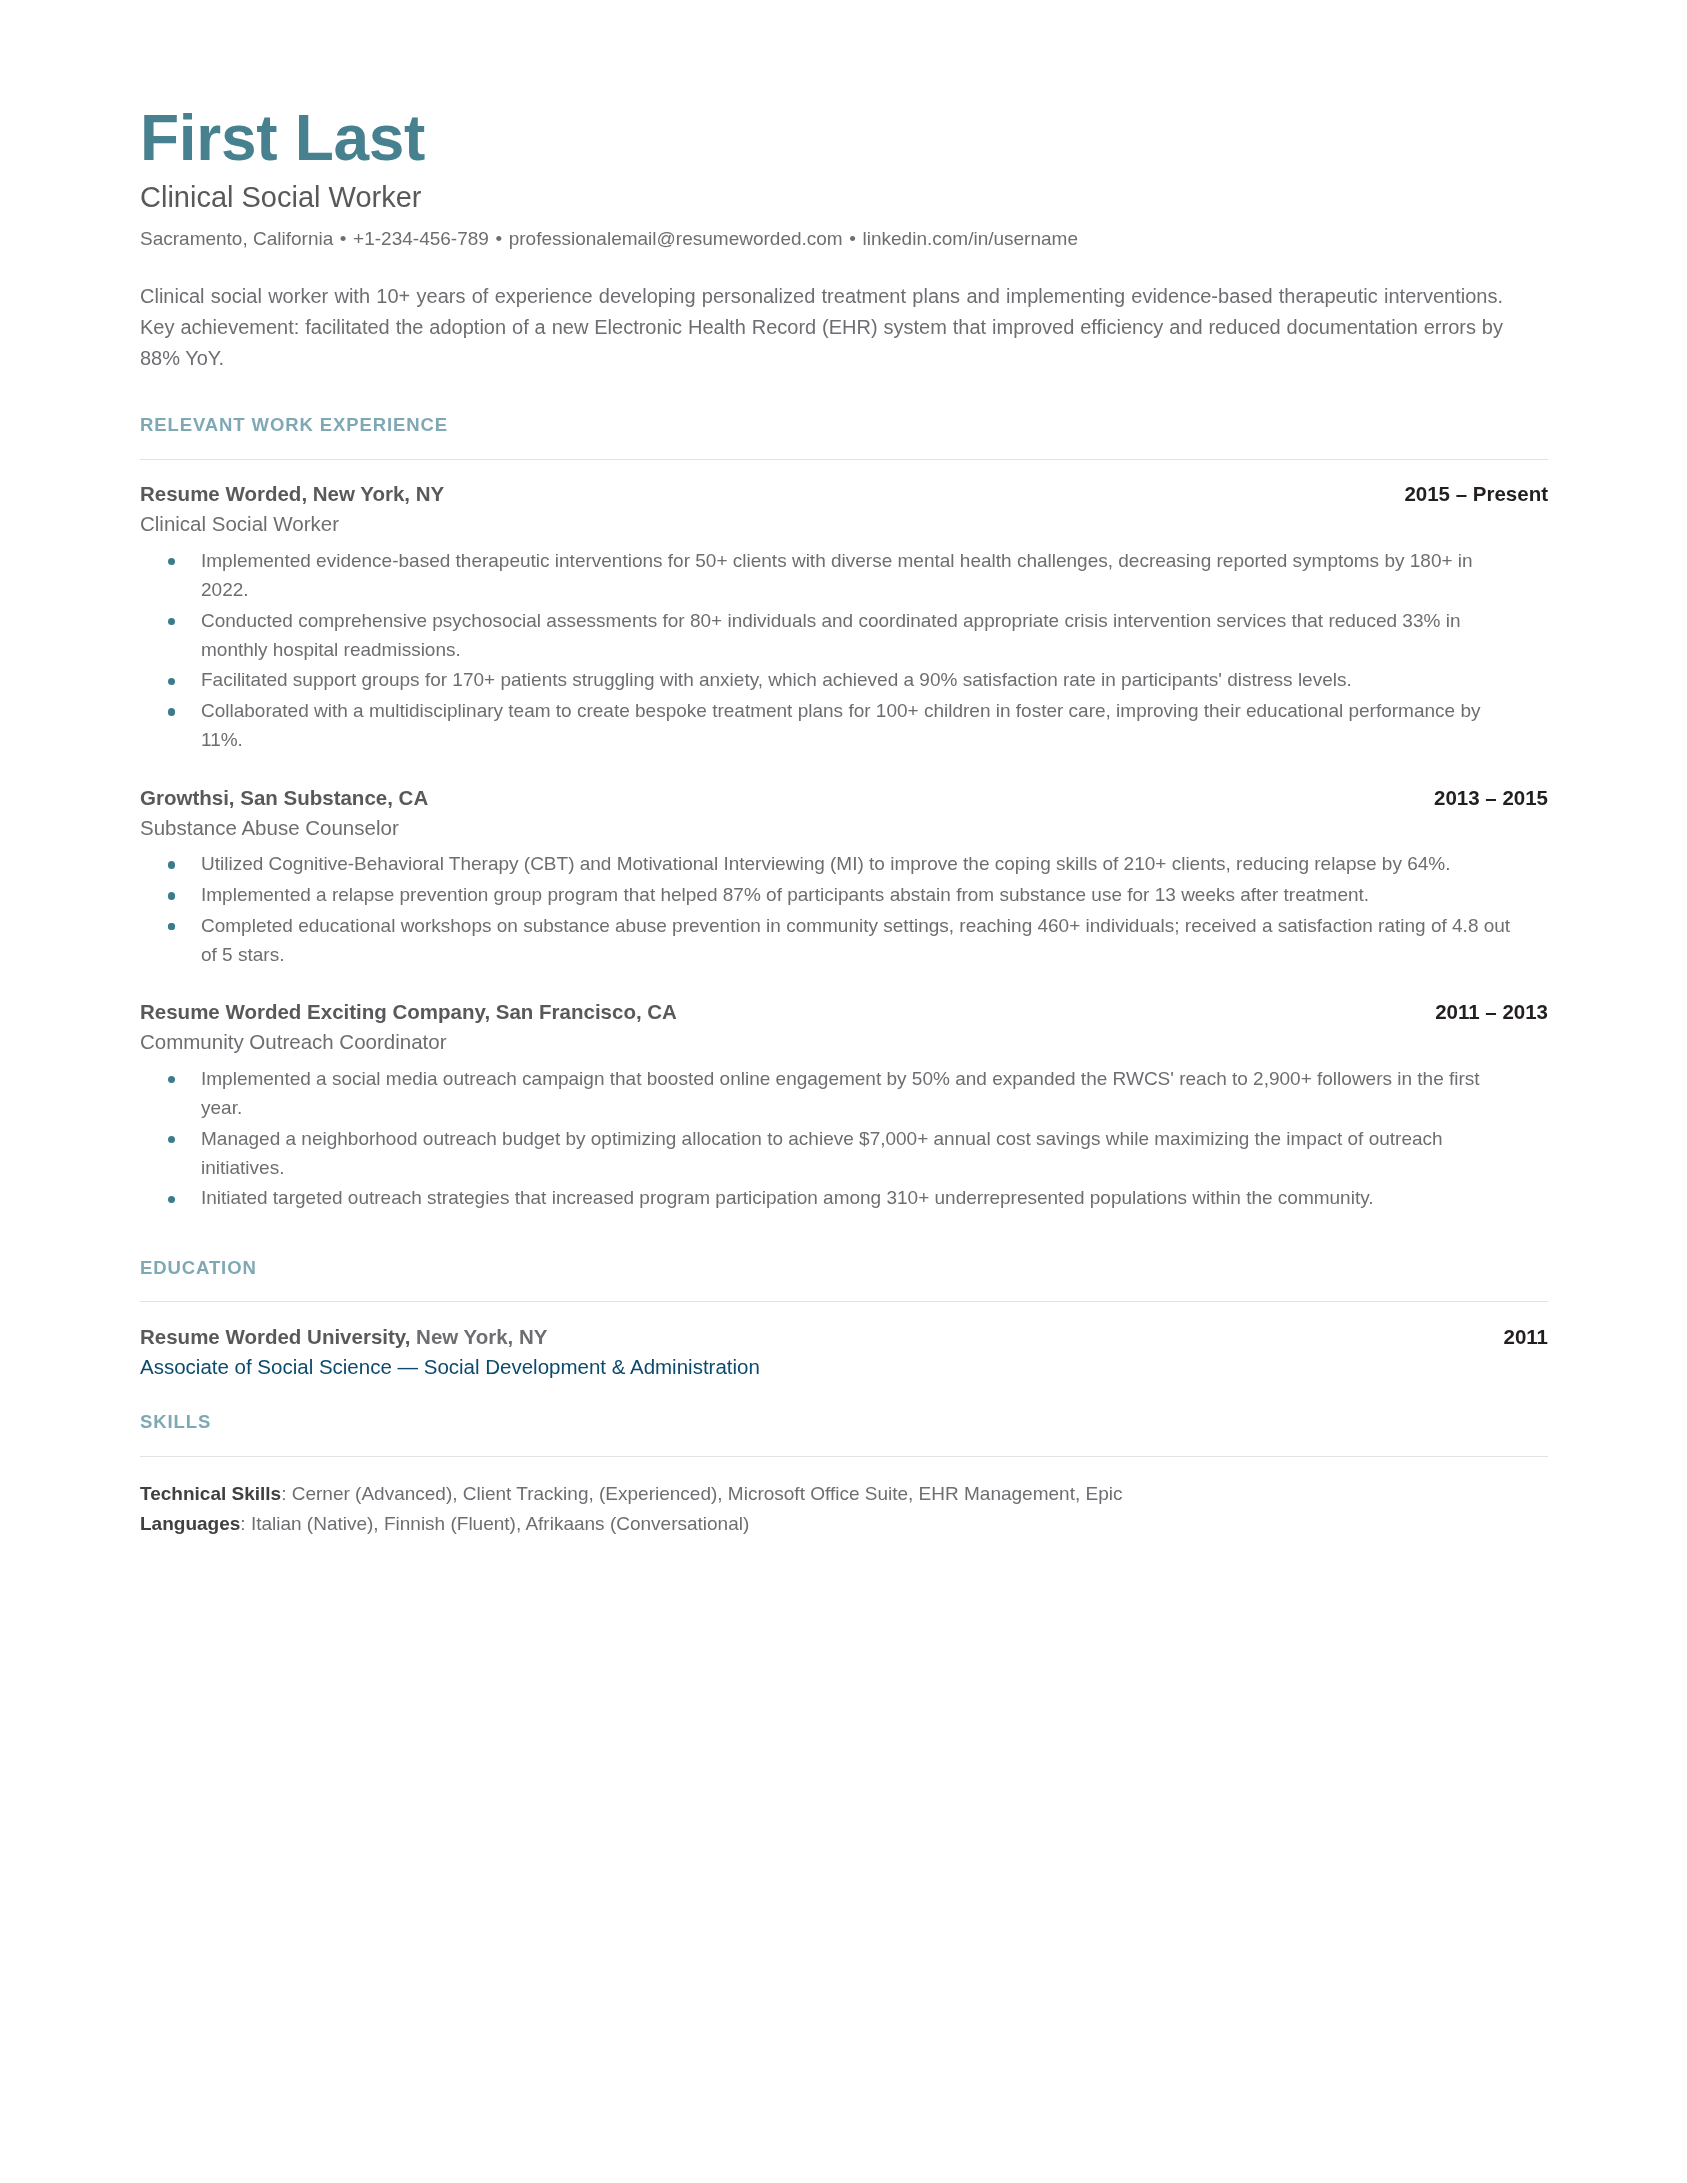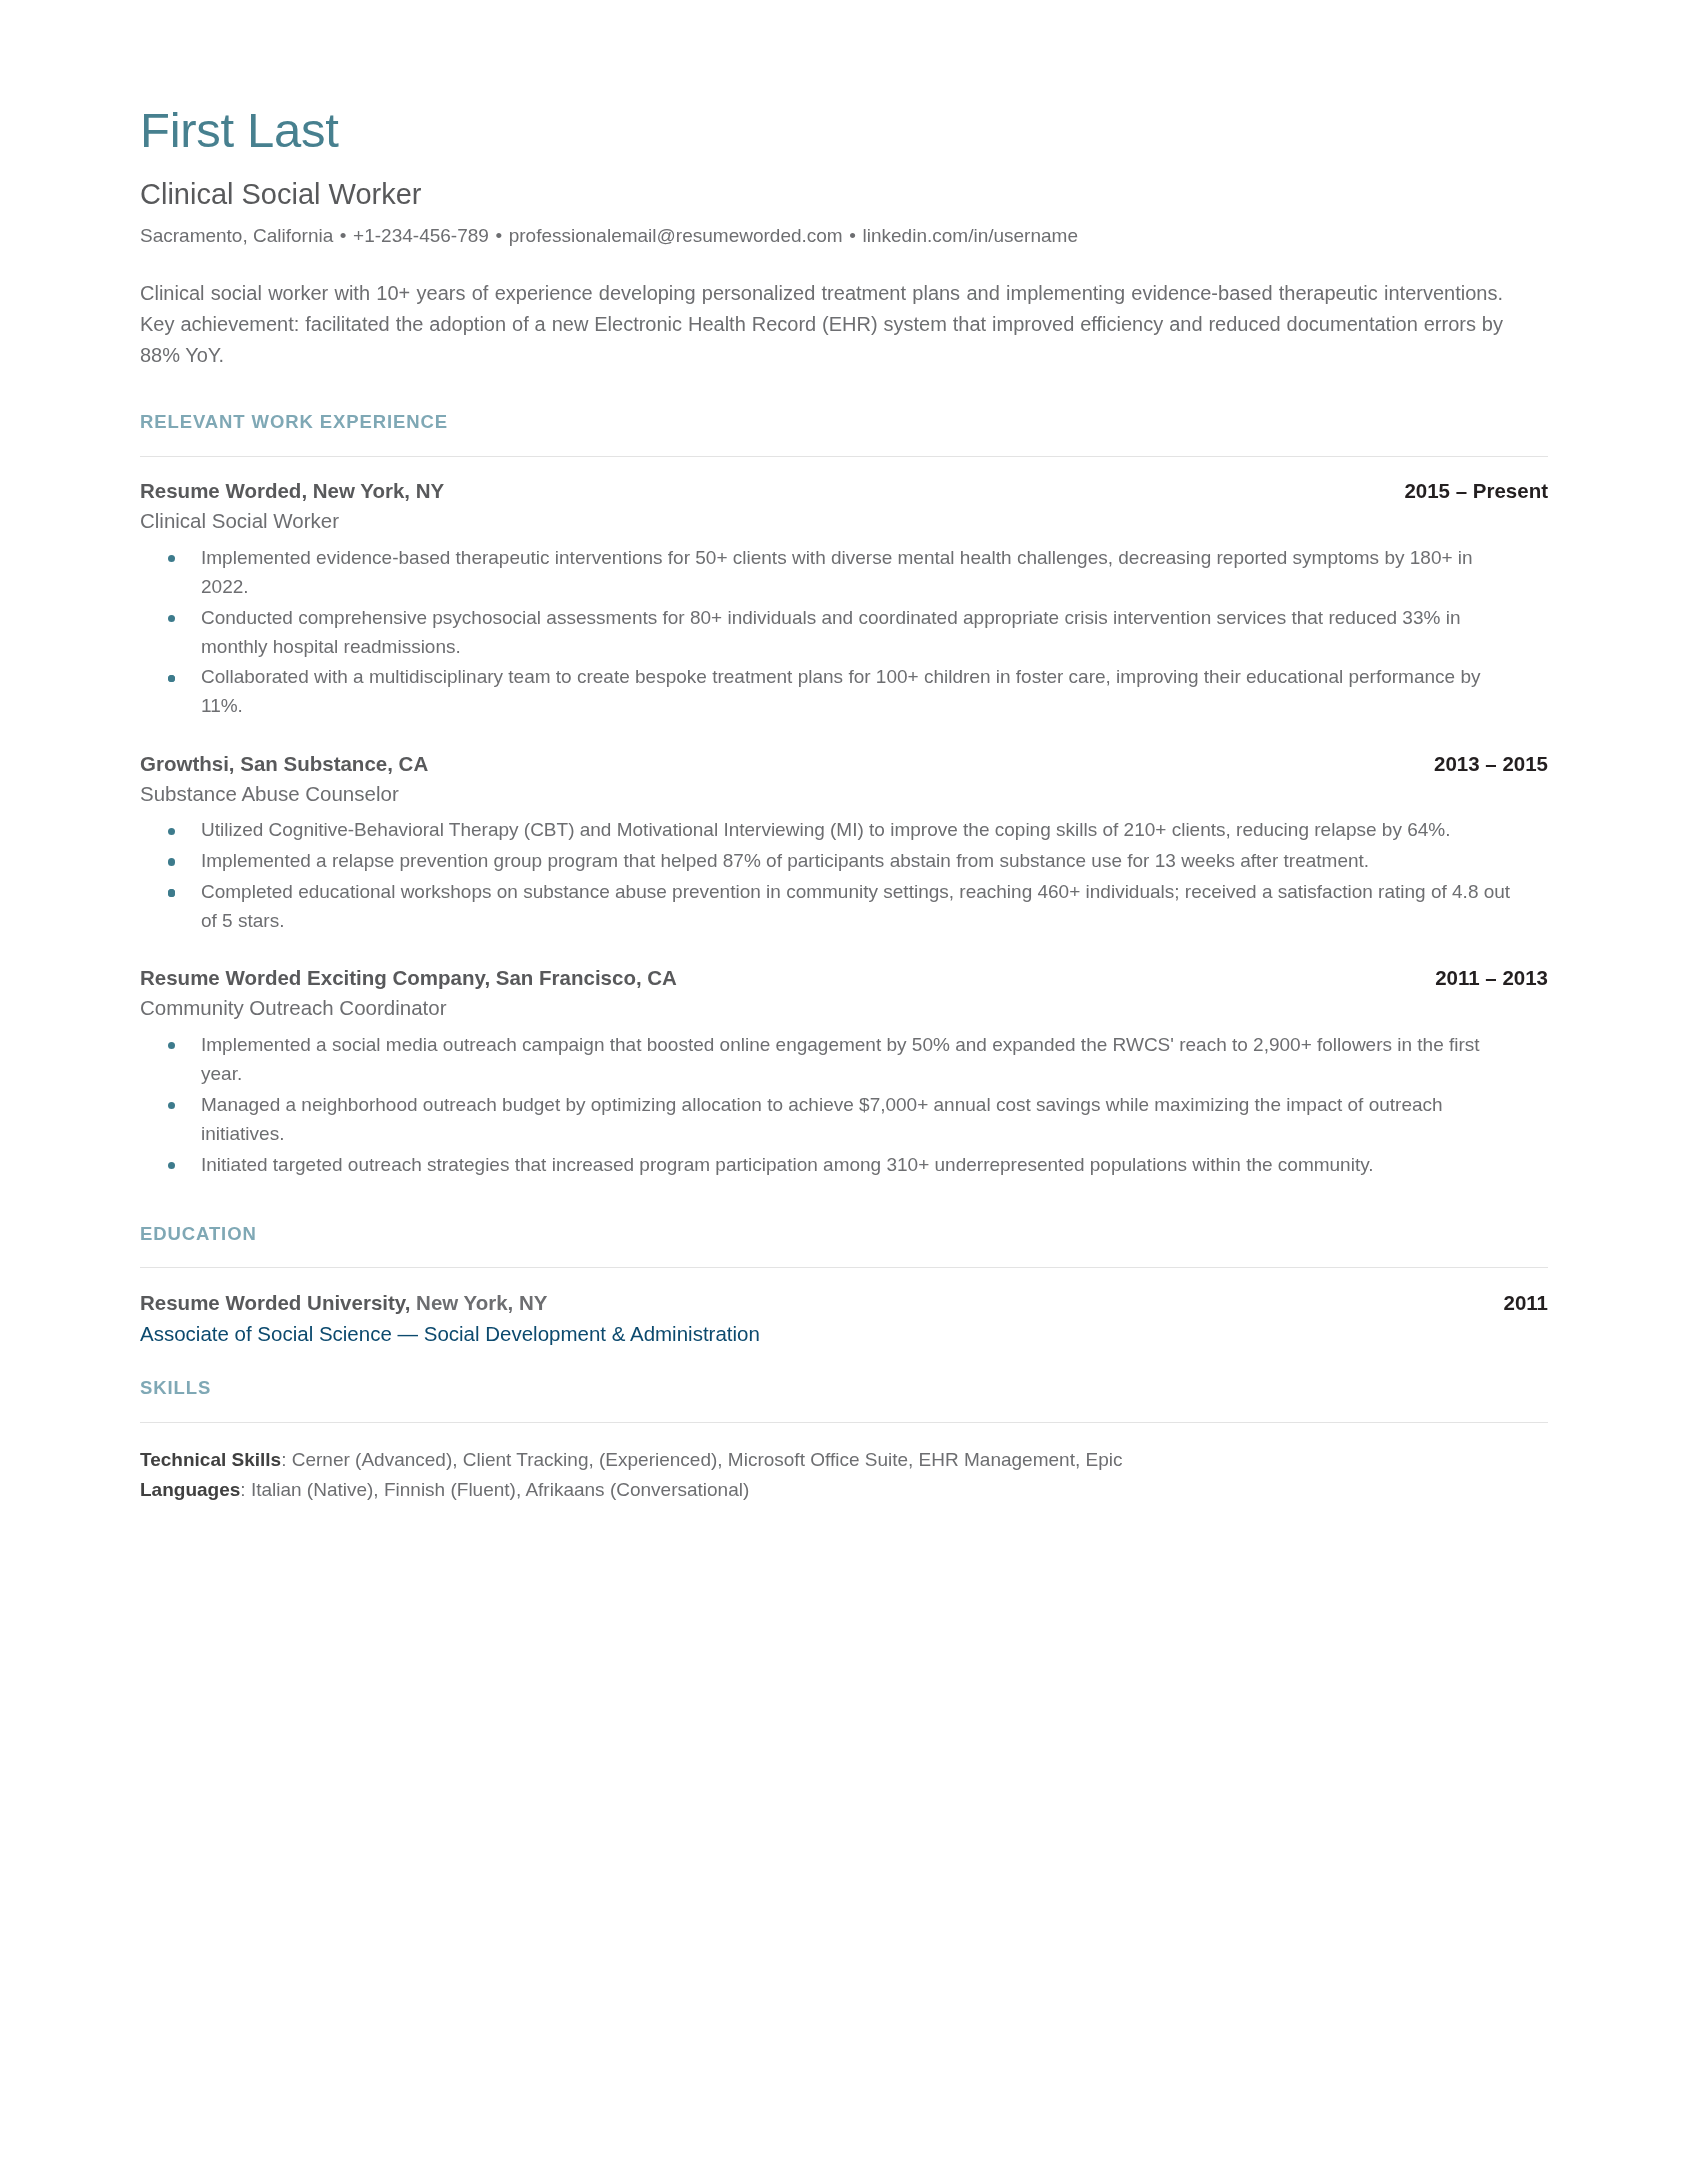--- a/index.html
+++ b/index.html
@@ -17,26 +17,26 @@
     position: relative;
     width: 1687px;
     height: 2183px;
     background: #ffffff;
     box-sizing: border-box;
     padding: 106px 139px 0 140px;
   }
 
   
   .name {
-    font-size: 49px;
-    font-weight: normal;
+    font-size: 64px;
+    font-weight: bold;
     color: #47808f;
     letter-spacing: -0.3px;
     line-height: 1.0;
-    margin: 0 0 24px 0;
+    margin: 0 0 12px 0;
   }
   .job-title-top {
     font-size: 29px;
     font-weight: normal;
     color: #58595b;
     line-height: 1.1;
     margin: 0 0 14.6px 0;
   }
   .contact-line {
     font-size: 19px;
@@ -175,21 +175,21 @@
 
     <div class="entry">
       <div class="entry-head">
         <span class="entry-org">Resume Worded, New York, NY</span>
         <span class="entry-dates">2015 – Present</span>
       </div>
       <div class="entry-role">Clinical Social Worker</div>
       <ul class="bullets">
         <li><span class="dot"></span><span>Implemented evidence-based therapeutic interventions for 50+ clients with diverse mental health challenges, decreasing reported symptoms by 180+ in 2022.</span></li>
         <li><span class="dot"></span><span>Conducted comprehensive psychosocial assessments for 80+ individuals and coordinated appropriate crisis intervention services that reduced 33% in monthly hospital readmissions.</span></li>
-        <li><span class="dot"></span></li>
+        <li><span class="dot"></span><span>Facilitated support groups for 170+ patients struggling with anxiety, which achieved a 90% satisfaction rate in participants' distress levels.</span></li>
         <li><span class="dot"></span><span>Collaborated with a multidisciplinary team to create bespoke treatment plans for 100+ children in foster care, improving their educational performance by 11%.</span></li>
       </ul>
     </div>
 
     <div class="job-gap"></div>
 
     <div class="entry">
       <div class="entry-head">
         <span class="entry-org">Growthsi, San Substance, CA</span>
         <span class="entry-dates">2013 – 2015</span>

